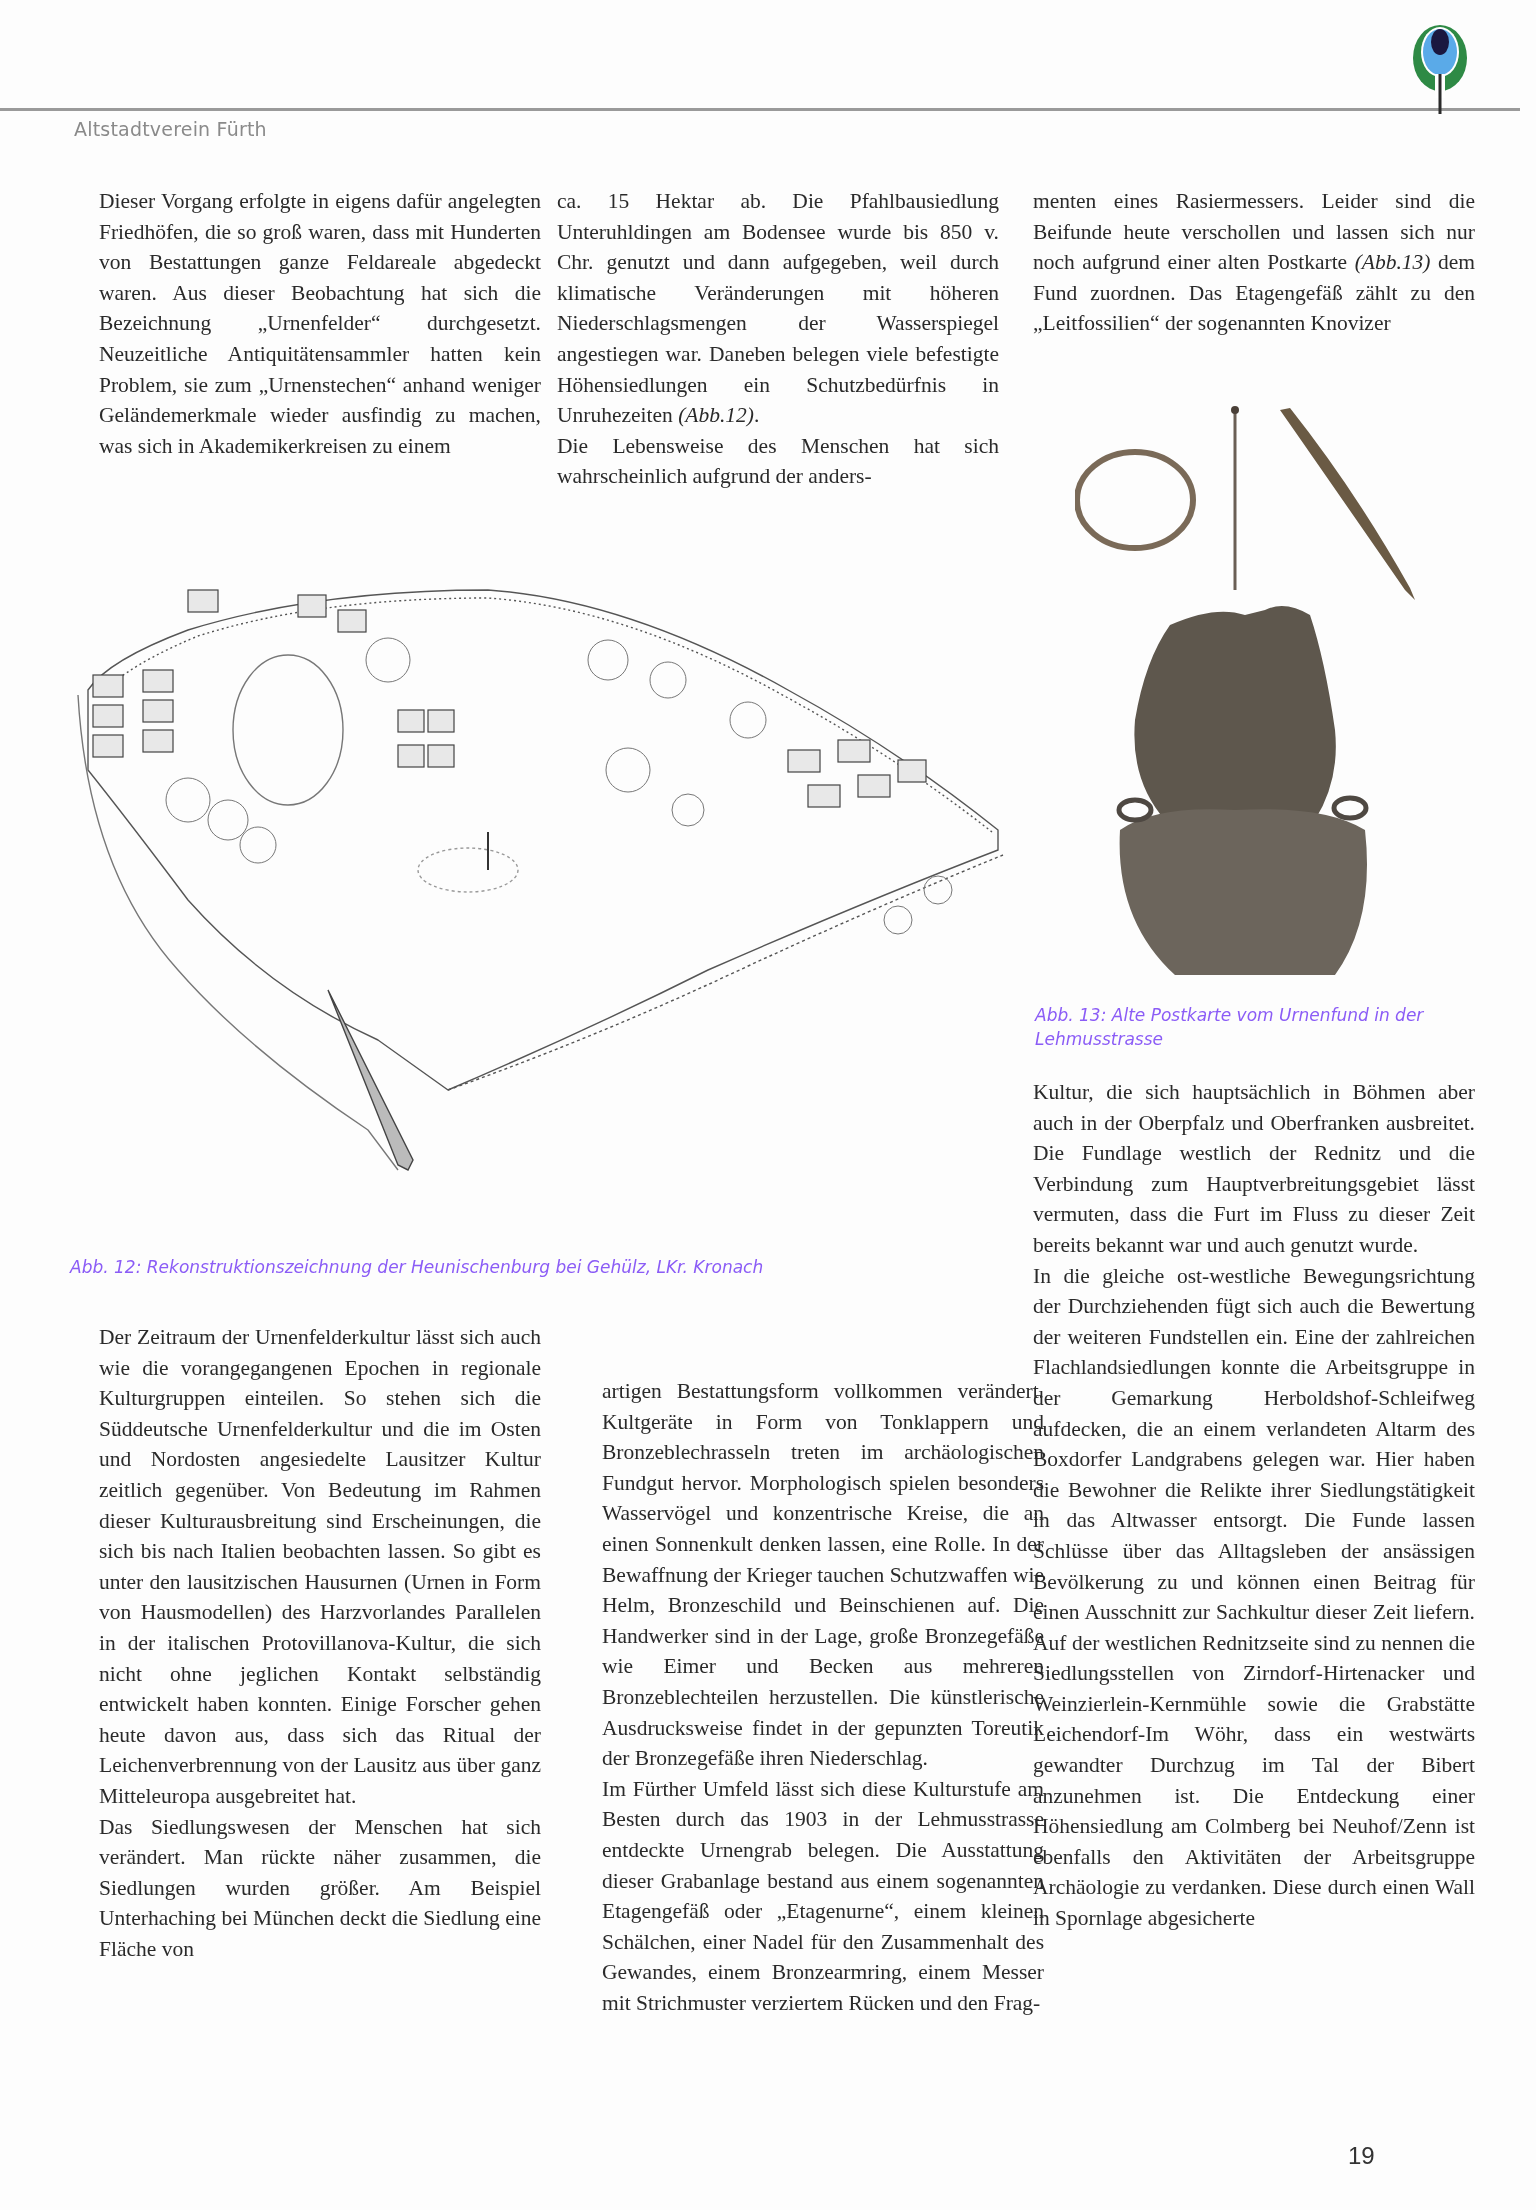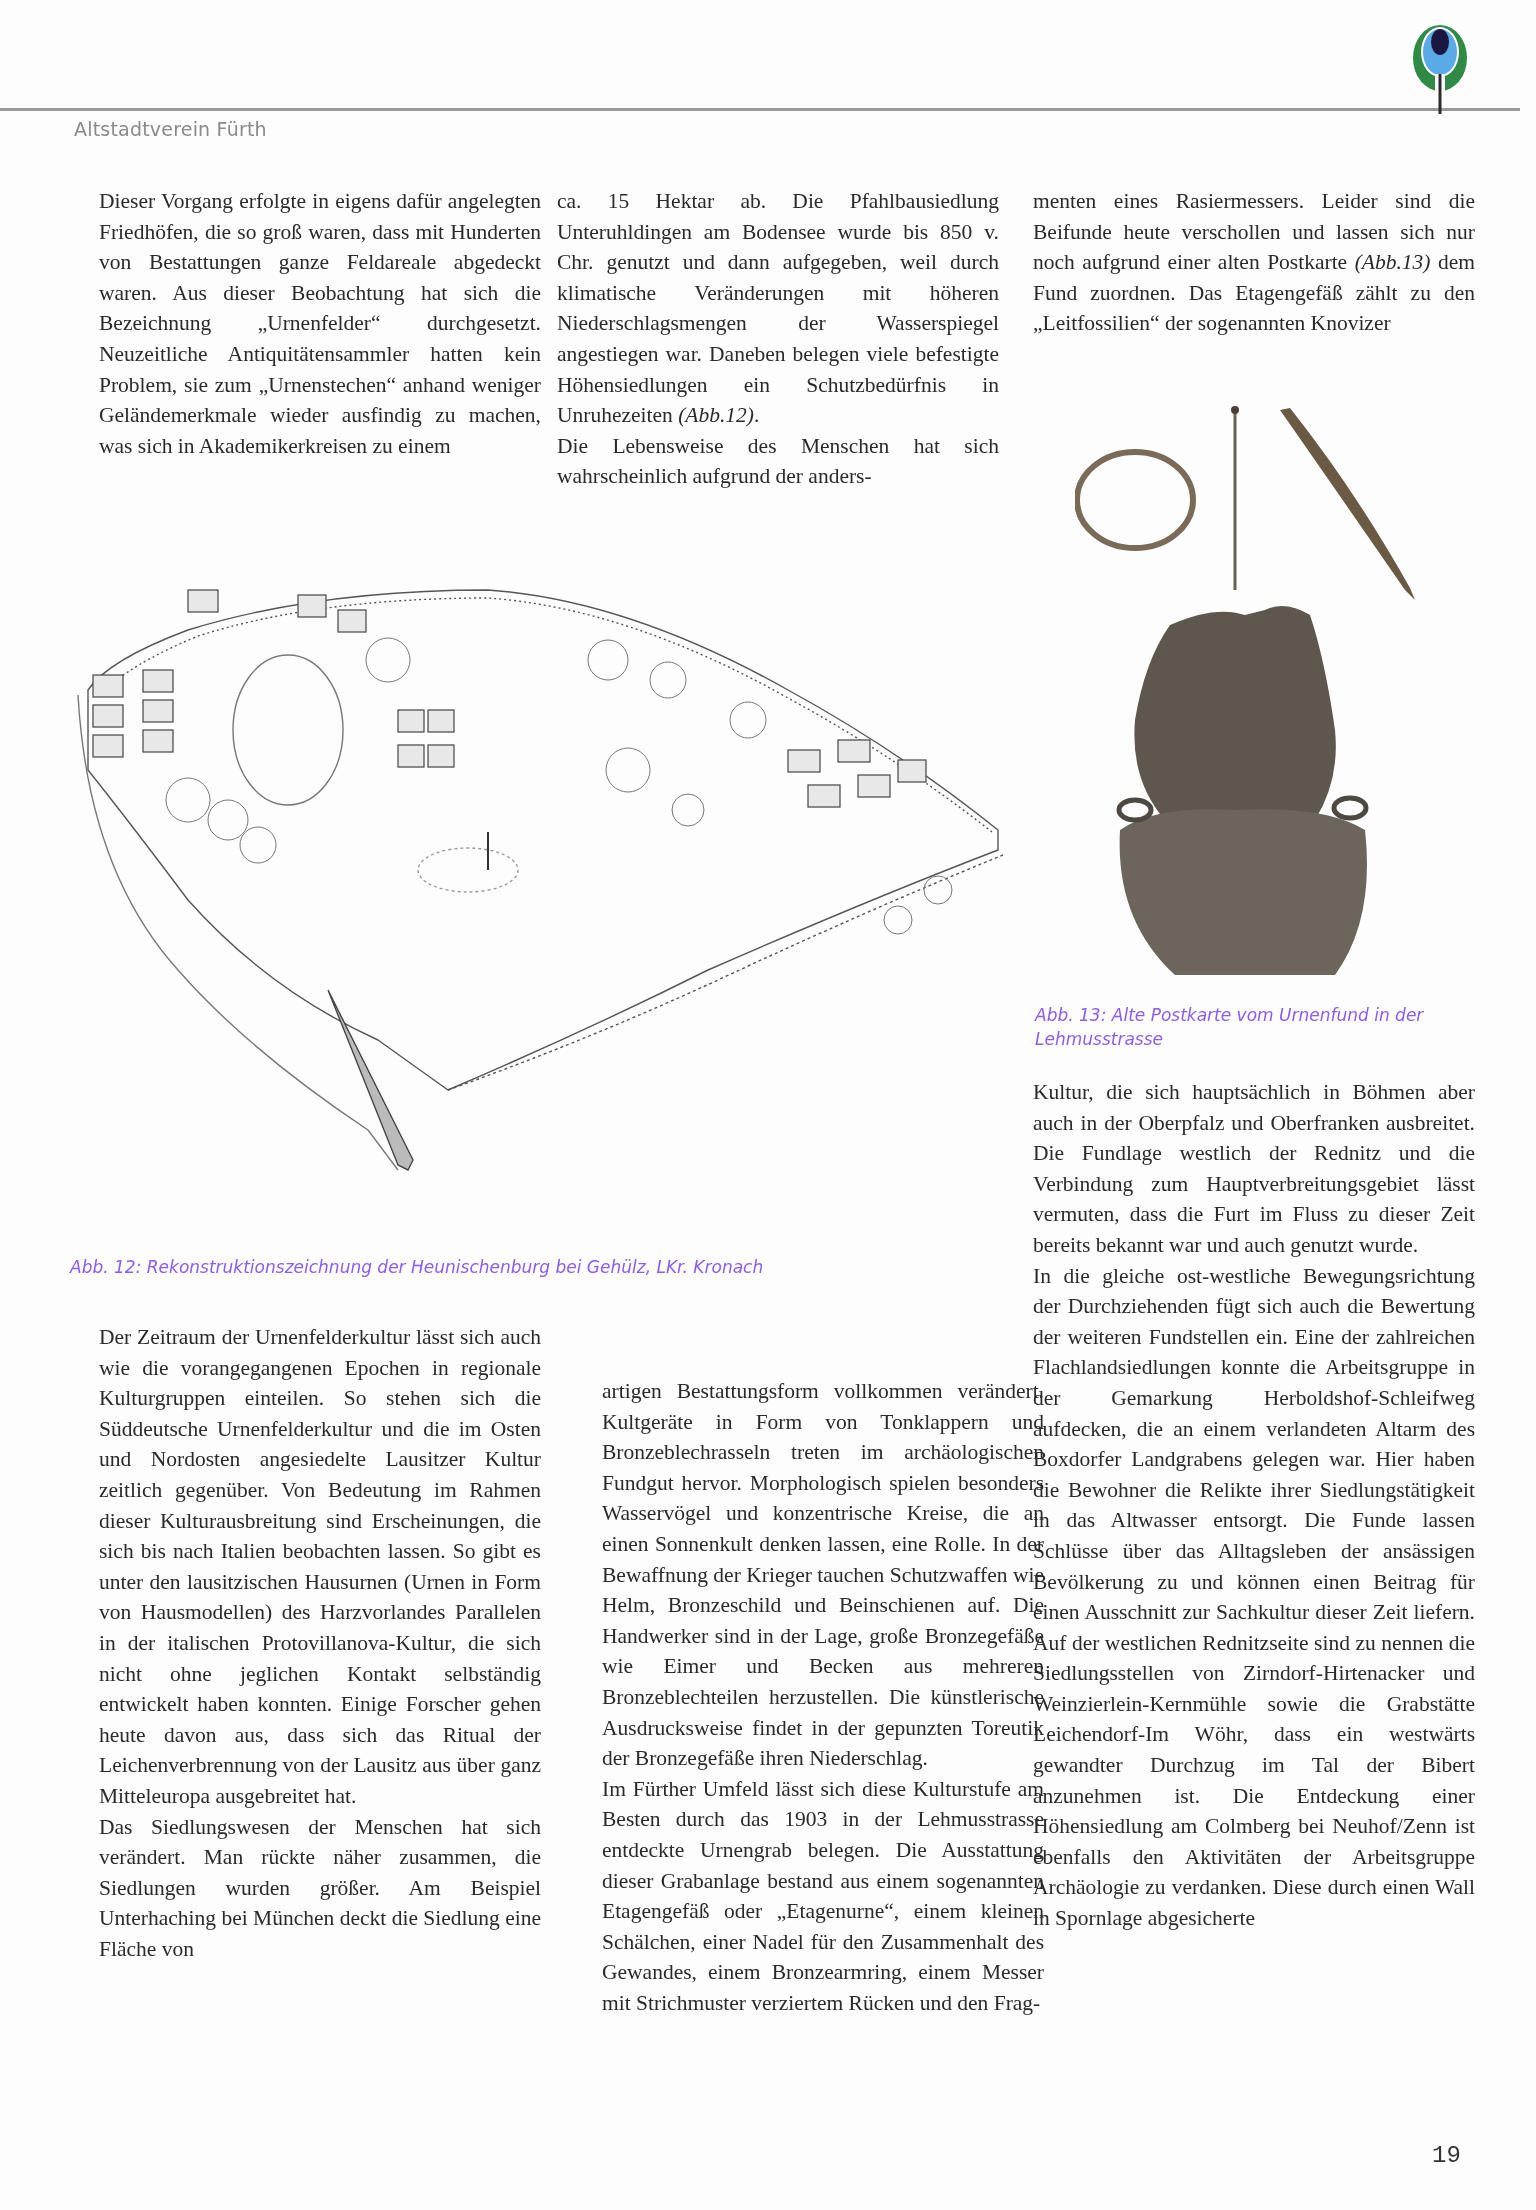--- a/index.html
+++ b/index.html
@@ -12,21 +12,21 @@
   .col { position: absolute; font-size: 21.5px; line-height: 30.6px; text-align: justify; hyphens: manual; }
   .col p { margin: 0; }
   .col .ref { font-style: italic; }
   .c1 { left: 57px; width: 442px; margin-left: 42px; }
   .c2 { left: 557px; width: 442px; }
   .c3 { left: 1033px; width: 442px; }
   .caption { position: absolute; font-family: "DejaVu Sans", sans-serif; font-style: italic;
          font-size: 17px; line-height: 24px; color: #8b5cf6; }
   .fig12 { position: absolute; left: 68px; top: 570px; width: 950px; height: 660px; }
   .fig13 { position: absolute; left: 1075px; top: 400px; width: 390px; height: 590px; }
-  .page-num { position: absolute; left: 1432px; top: 2142px; font-family: Liberation Mono, monospace;
+  .page-num { position: absolute; left: 1348px; top: 2142px; font-family: Liberation Sans, sans-serif;
          font-size: 24px; color: #333; }
 </style>
 </head>
 <body>
 
 <div class="header-title">Altstadtverein Fürth</div>
 <div class="header-rule"></div>
 <svg class="logo" viewBox="0 0 80 92">
   <ellipse cx="40" cy="36" rx="27" ry="33" fill="#2e8a45"></ellipse>
   <ellipse cx="40" cy="30" rx="19" ry="25" fill="#ffffff"></ellipse>

